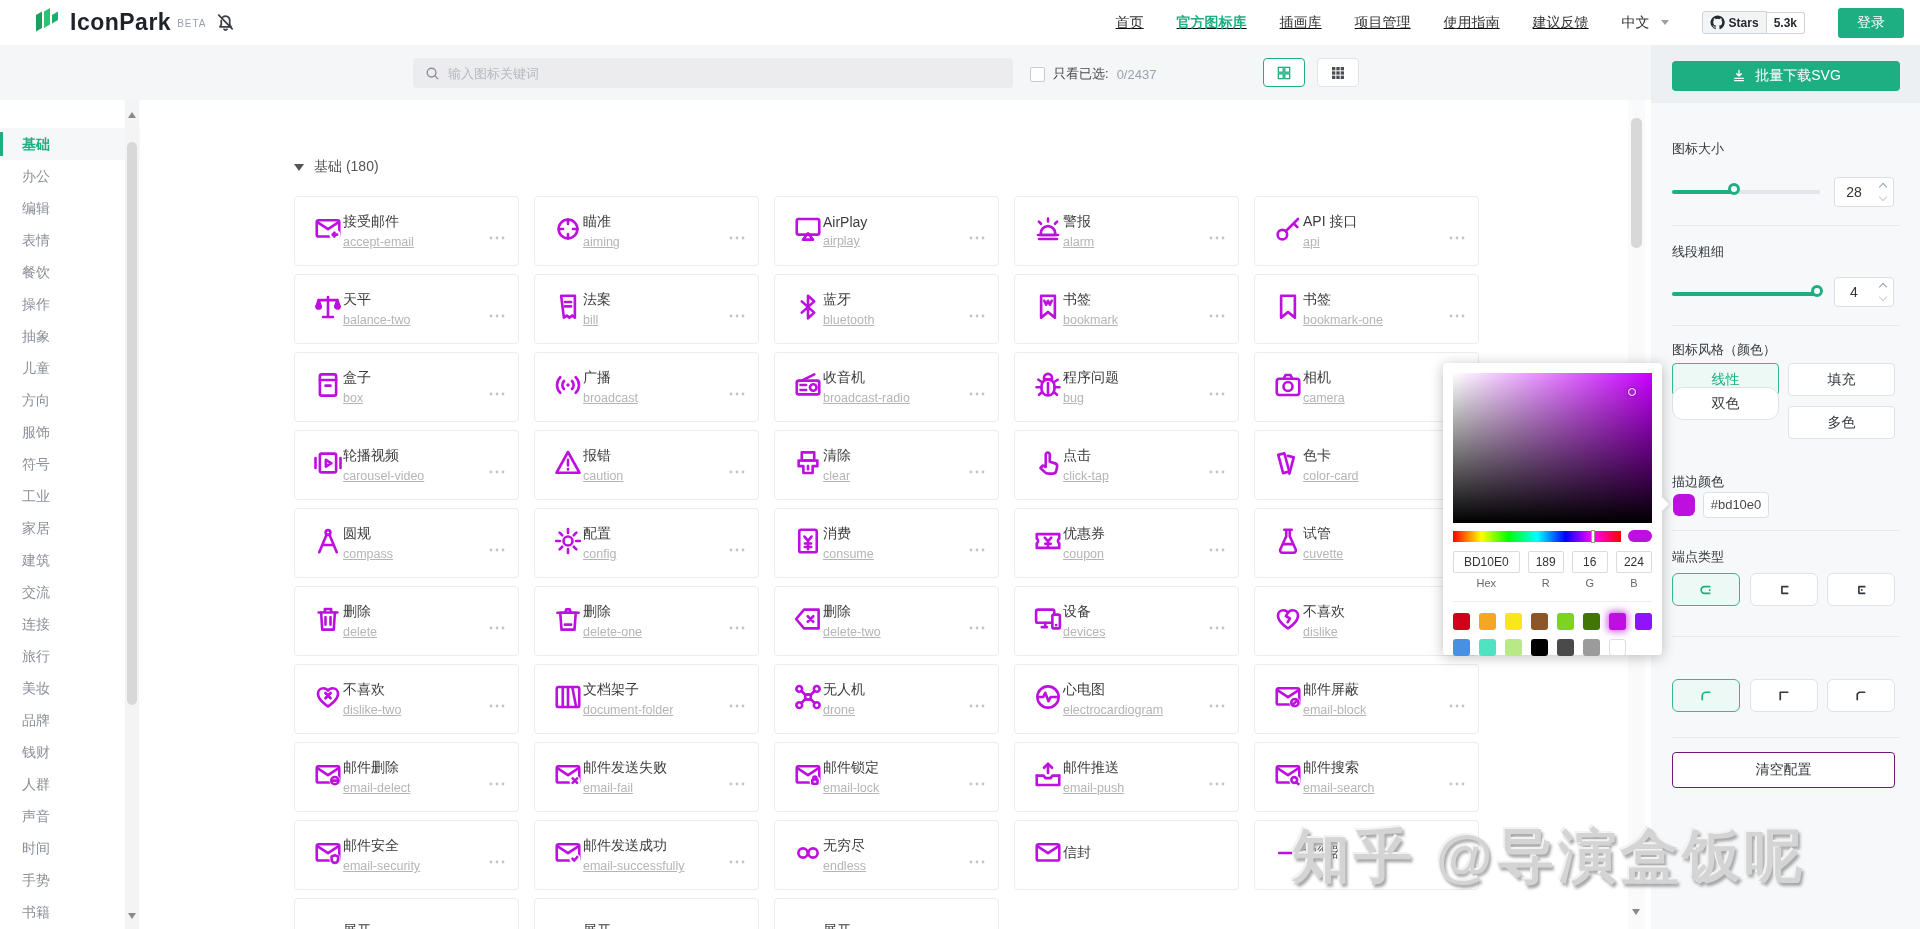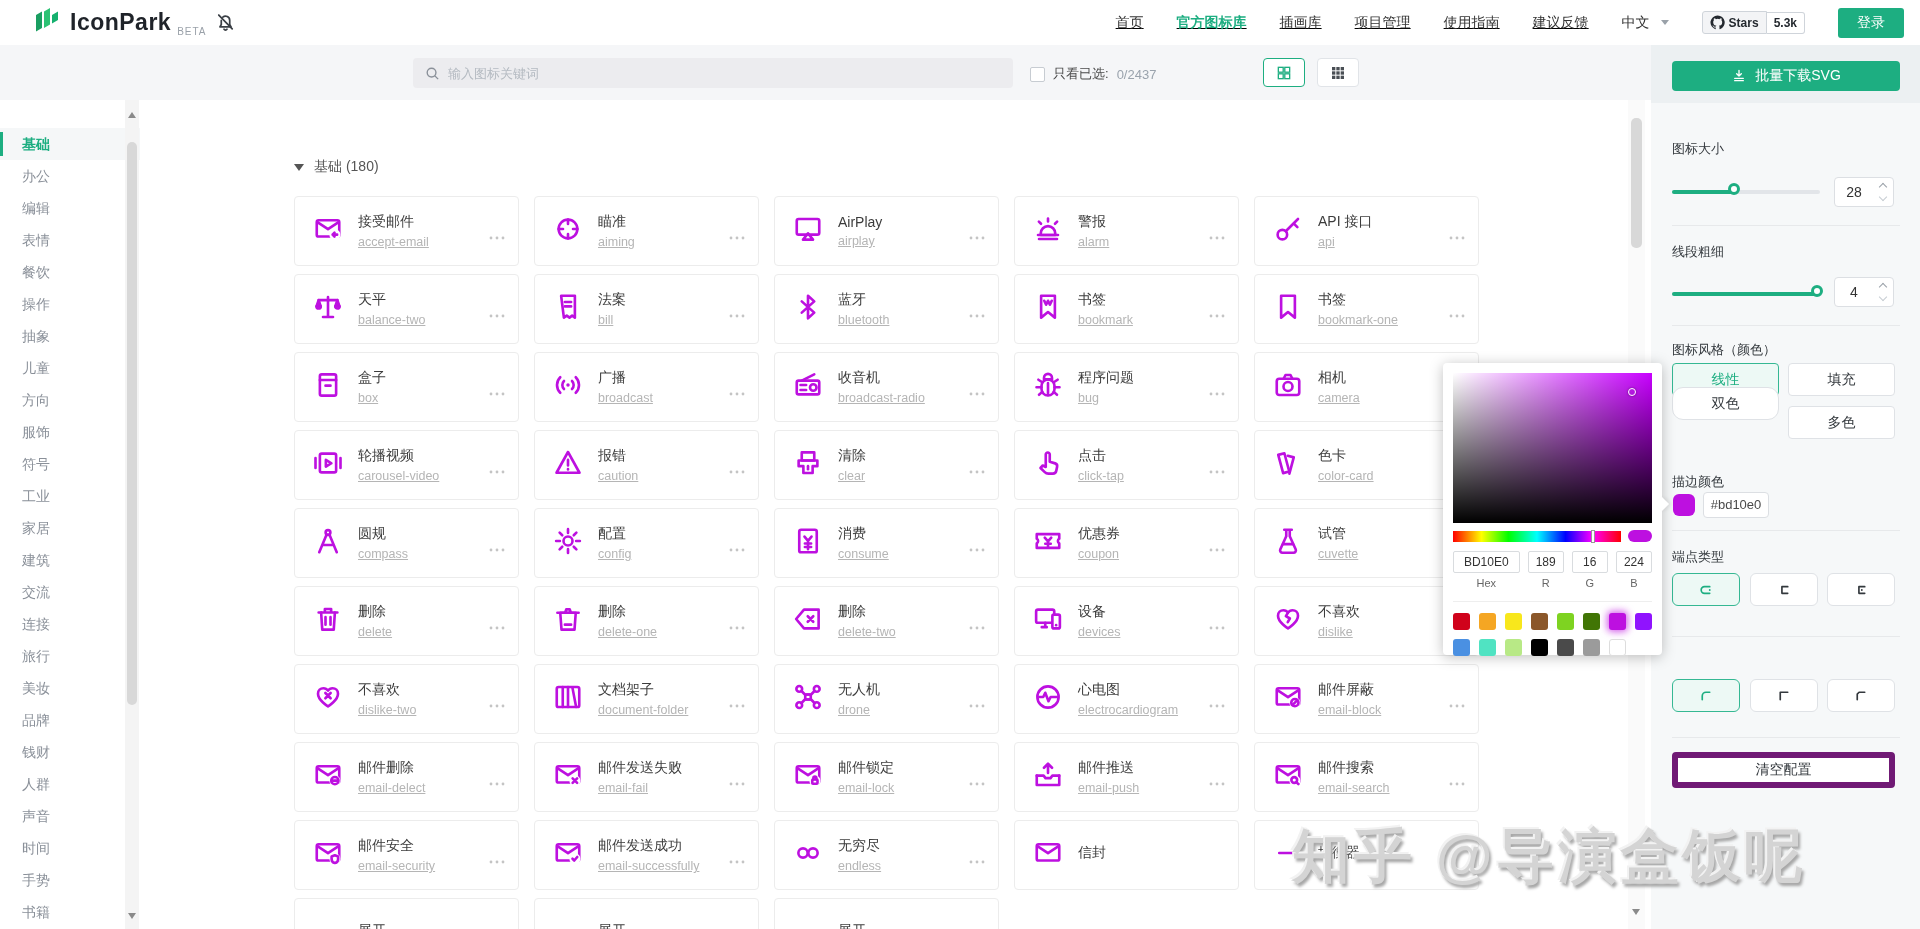--- a/index.html
+++ b/index.html
@@ -2,21 +2,21 @@
 <html><head>
 <meta charset="utf-8">
 <style>
   * { margin:0; padding:0; box-sizing:border-box; }
   html,body { width:1920px; height:929px; overflow:hidden; }
   body { font-family:"Liberation Sans", sans-serif; background:#fff; }
   #app { position:relative; width:1920px; height:929px; overflow:hidden; background:#fff; }
 
   
   .header { position:absolute; left:0; top:0; width:1920px; height:45px; background:#fff; z-index:6; }
-  .logo-wrap { position:absolute; left:34px; top:7px; display:flex; align-items:flex-end; }
+  .logo-wrap { position:absolute; left:34px; top:7px; display:flex; align-items:center; }
   .logo-name { font-size:23px; font-weight:bold; color:#1f2329; letter-spacing:.5px; margin-left:8px; line-height:30px; }
   .logo-beta { font-size:10px; color:#9aa1a9; margin-left:6px; margin-top:2px; letter-spacing:1px; }
   .bell { position:absolute; left:214px; top:11px; }
   .nav-right { position:absolute; right:16px; top:0; height:45px; display:flex; align-items:center; gap:33px; }
   .nav-item { font-size:14px; color:#333; cursor:pointer; white-space:nowrap; }
   .nav-item.active { color:#1dae81; font-weight:bold; }
   .lang { font-size:14px; color:#333; display:flex; align-items:center; gap:11px; cursor:pointer; }
   .chev-down { width:0; height:0; border-left:4px solid transparent; border-right:4px solid transparent; border-top:5px solid #9aa1a9; }
   .gh-badge { display:flex; align-items:center; cursor:pointer; }
   .gh-left { display:flex; align-items:center; gap:4px; background:#f3f4f6; border:1px solid #cfd4da; border-radius:3px 0 0 3px; padding:3px 7px; font-size:12px; font-weight:bold; color:#24292f; }
@@ -46,21 +46,21 @@
   .tri-up { width:0; height:0; border-left:4px solid transparent; border-right:4px solid transparent; border-bottom:6px solid #8a8a8a; position:absolute; left:3px; top:12px; }
   .tri-dn { width:0; height:0; border-left:4px solid transparent; border-right:4px solid transparent; border-top:6px solid #8a8a8a; position:absolute; left:3px; bottom:10px; }
 
   
   .main { position:absolute; left:140px; top:100px; width:1488px; height:829px; background:#fff; overflow:hidden; }
   .grid-header { position:absolute; left:154px; top:58px; display:flex; align-items:center; gap:10px; }
   .tri-collapse { width:0; height:0; border-left:5px solid transparent; border-right:5px solid transparent; border-top:7px solid #555; }
   .grid-title { font-size:14px; color:#555; }
   .cards { position:absolute; left:154px; top:96px; width:1185px; display:grid; grid-template-columns:repeat(5,225px); grid-auto-rows:70px; column-gap:15px; row-gap:8px; }
   .card { position:relative; background:#fff; border:1px solid #ececec; border-radius:4px; display:flex; align-items:center; padding-left:18px; cursor:pointer; }
-  .card .txt { margin-left:15px; }
+  .card .txt { }
   .card .cn { font-size:14px; color:#3c3c3c; margin-bottom:4px; white-space:nowrap; }
   .card .en { font-size:12.5px; color:#b5b5b5; white-space:nowrap;text-decoration:underline; }
   .card .dots { position:absolute; right:12px; top:30px; }
   .main-scroll { position:absolute; left:1628px; top:100px; width:17px; height:829px; background:#fafafa; z-index:4; }
   .main-scroll .thumb { position:absolute; left:3px; top:18px; width:11px; height:130px; background:#d8d8d8; border-radius:5px; }
   .main-scroll .tri-dn { left:4px; bottom:14px; }
 
   
   .panel { position:absolute; left:1651px; top:45px; width:269px; height:884px; background:#f6f8f9; z-index:5; }
   .panel-top { position:absolute; left:0; top:0; width:269px; height:58px; background:#ecEFF2; background:#ecf0f2; }
@@ -74,21 +74,21 @@
   .numbox .steps { position:absolute; right:0; top:0; width:20px; height:28px; display:flex; flex-direction:column; align-items:center; justify-content:center; gap:4px; cursor:pointer; }
   .chev-u { width:6px; height:6px; border-left:1.5px solid #9aa1a9; border-top:1.5px solid #9aa1a9; transform:rotate(45deg); }
   .chev-d { width:6px; height:6px; border-right:1.5px solid #c6ccd2; border-bottom:1.5px solid #c6ccd2; transform:rotate(45deg); }
   .divider { position:absolute; left:21px; width:228px; height:1px; background:#e7e9eb; }
   .style-btn { position:absolute; width:107px; height:33px; background:#fff; border:1px solid #dfe2e6; border-radius:4px; font-size:14px; color:#33383d; display:flex; align-items:center; justify-content:center; cursor:pointer; }
   .style-btn.active { border-color:#35b893; background:#edf9f5; color:#1dae81; }
   .swatch-cur { position:absolute; left:22px; top:449px; width:22px; height:22px; border-radius:6px; background:#bd10e0; cursor:pointer; }
   .hexbox { position:absolute; left:52px; top:447px; width:66px; height:26px; background:#fff; border:1px solid #dcdfe3; border-radius:4px; font-size:13px; color:#4a4a4a; text-align:center; line-height:24px; }
   .icon-btn { position:absolute; width:68px; height:33px; background:#fff; border:1px solid #dfe2e6; border-radius:6px; display:flex; align-items:center; justify-content:center; color:#33383d; cursor:pointer; }
   .icon-btn.active { border-color:#35b893; background:#edf9f5; color:#1dae81; }
-  .clear-btn { position:absolute; left:21px; top:707px; width:223px; height:36px; background:#fff; border:6px solid #701a75; border-radius:4px; font-size:14px; color:#33383d; cursor:pointer; }
+  .clear-btn { position:absolute; left:21px; top:707px; width:223px; height:36px; background:#fff; border:1px solid #701a75; border-radius:4px; font-size:14px; color:#33383d; cursor:pointer; }
 
   
   .picker { position:absolute; left:1443px; top:363px; width:219px; height:292px; background:#fff; border-radius:4px; box-shadow:0 2px 14px rgba(0,0,0,.25); z-index:20; padding:10px; }
   .picker-arrow { position:absolute; right:-5px; top:136px; width:10px; height:10px; background:#fff; transform:rotate(45deg); box-shadow:2px -2px 4px rgba(0,0,0,.08); }
   .sat { position:relative; width:199px; height:150px; background:linear-gradient(to top,#000,rgba(0,0,0,0)),linear-gradient(to right,#fff,rgba(255,255,255,0)),#c800ff; cursor:crosshair; }
   .sat-cursor { position:absolute; left:88%; top:10%; width:8px; height:8px; border:1.5px solid #fff; border-radius:50%; box-shadow:0 0 2px rgba(0,0,0,.5); }
   .hue-row { display:flex; align-items:center; gap:7px; margin-top:7px; }
   .hue { position:relative; width:168px; height:11px; background:linear-gradient(to right,#f00 0%,#ff0 17%,#0f0 33%,#0ff 50%,#00f 67%,#f0f 83%,#f00 100%); cursor:pointer; }
   .hue-cursor { position:absolute; left:82%; top:-1px; width:4px; height:13px; background:#fff; border:1px solid #999; }
   .cur-chip { width:24px; height:12px; border-radius:6px; background:#bd10e0; }

